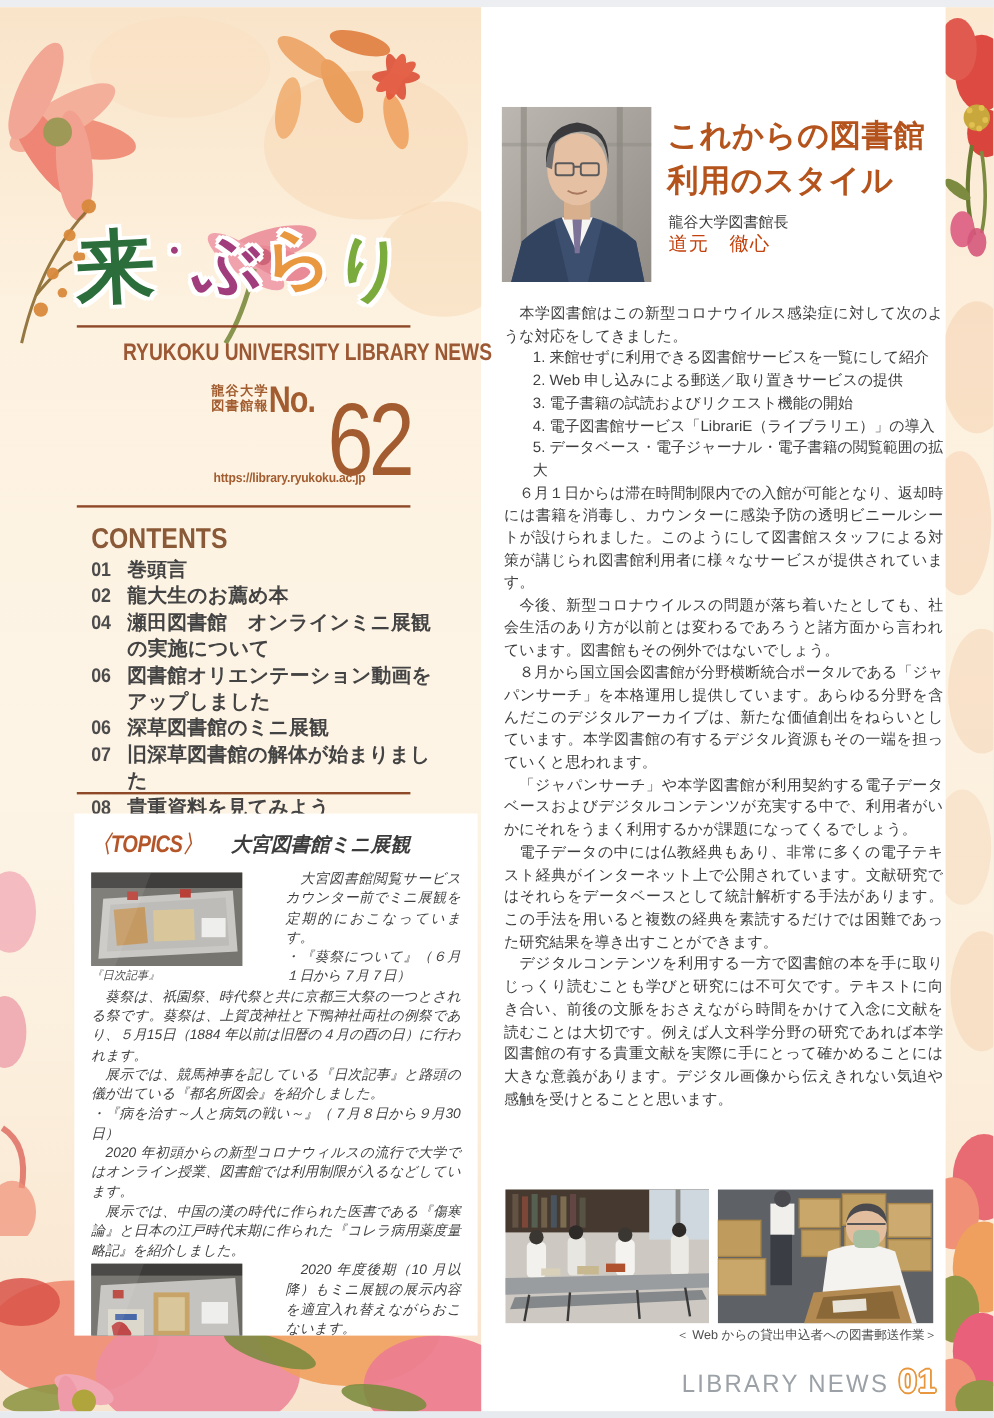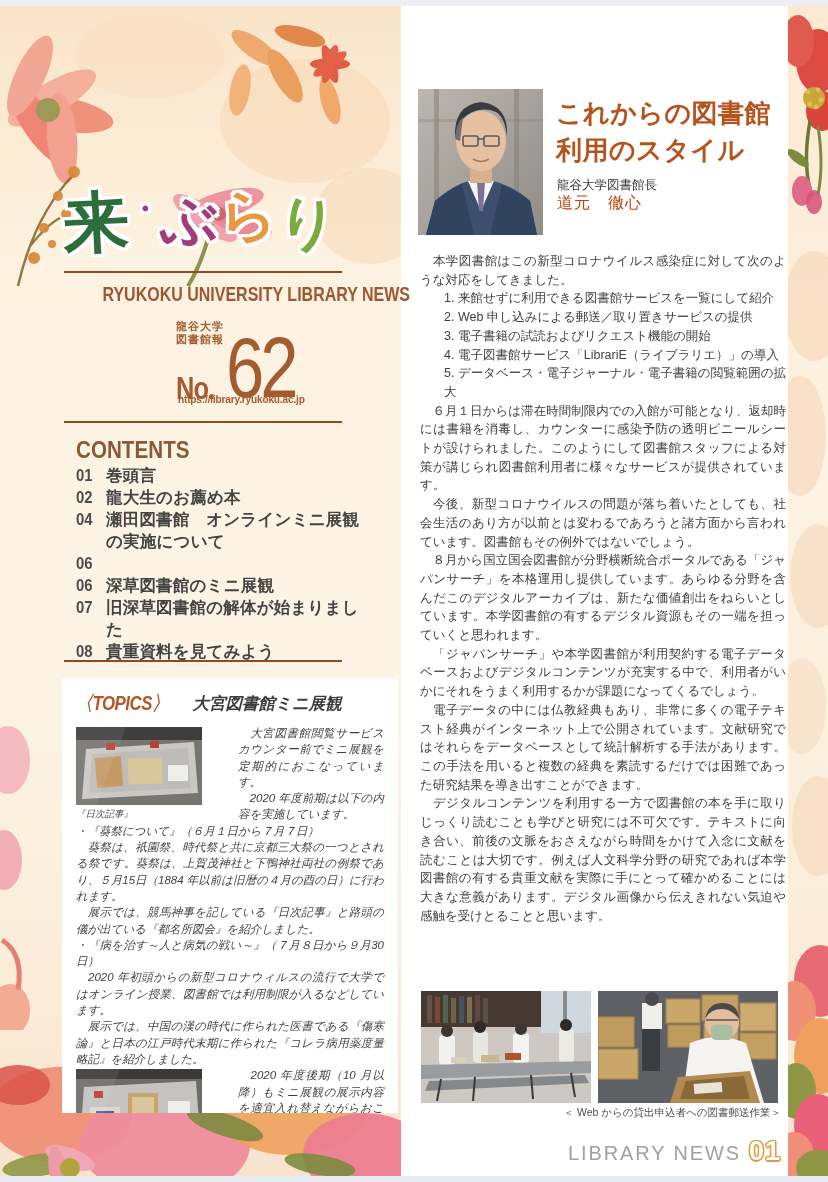--- a/index.html
+++ b/index.html
@@ -32,21 +32,21 @@
   .lg4{font-size:58px;color:#7cab3d;transform:rotate(5deg);vertical-align:2px;}
 
   .rule{position:absolute;left:64px;width:278px;height:2px;background:#8e4a28;}
   .rule1{top:271px;} .rule2{top:421px;} .rule3{top:660px;}
 
   .subtitle{position:absolute;left:64px;top:283px;width:278px;text-align:center;
             font-size:20px;font-weight:bold;color:#9c5733;white-space:nowrap;}
   .subtitle .cond{display:inline-block;transform:scaleX(.80);letter-spacing:0px;}
 
   .issue{position:absolute;left:176px;top:318px;height:84px;display:flex;align-items:flex-end;}
-  .issue-left{display:flex;flex-direction:column;justify-content:space-between;height:82px;margin-right:2px;}
+  .issue-left{display:flex;flex-direction:row;justify-content:space-between;height:82px;margin-right:2px;}
   .jname{font-size:11px;font-weight:bold;color:#a25c2f;line-height:13px;letter-spacing:1px;}
   .no-label{font-size:31px;font-weight:bold;color:#a25c2f;transform:scaleX(.82);transform-origin:left bottom;letter-spacing:-1px;line-height:26px;}
   .num62{font-size:86px;font-weight:500;color:#a25c2f;line-height:70px;transform:scaleX(.80);transform-origin:left bottom;letter-spacing:-5px;}
   .url{position:absolute;left:178px;top:393px;font-size:11px;font-weight:bold;color:#a25c2f;
        transform:scaleX(.92);transform-origin:left top;letter-spacing:-0.2px;}
 
   
   .contents{position:absolute;left:76px;top:436px;width:296px;}
   .contents-h{font-size:24px;font-weight:bold;color:#8a5a38;transform:scaleX(.86);transform-origin:left;letter-spacing:0;}
   .toc-row{display:flex;font-weight:bold;color:#434343;font-size:16.5px;line-height:22px;}
@@ -238,20 +238,21 @@
     <div class="toc-row">
         <span class="toc-num">02</span>
         <span class="toc-title">龍大生のお薦め本</span>
       </div>
     <div class="toc-row">
         <span class="toc-num">04</span>
         <span class="toc-title">瀬田図書館　オンラインミニ展観の実施について</span>
       </div>
     <div class="toc-row">
         <span class="toc-num">06</span>
+        <span class="toc-title">図書館オリエンテーション動画をアップしました</span>
       </div>
     <div class="toc-row">
         <span class="toc-num">06</span>
         <span class="toc-title">深草図書館のミニ展観</span>
       </div>
     <div class="toc-row">
         <span class="toc-num">07</span>
         <span class="toc-title">旧深草図書館の解体が始まりました</span>
       </div>
     <div class="toc-row">
@@ -279,21 +280,20 @@
             <rect x="52" y="31" width="34" height="26" fill="#d9c79b" transform="rotate(-2 69 44)"></rect>
             <rect x="92" y="38" width="20" height="16" fill="#eeeeec"></rect>
             <rect x="30" y="16" width="9" height="7" fill="#b84038"></rect>
             <rect x="74" y="14" width="9" height="7" fill="#b84038"></rect>
             <polygon points="0,0 50,0 20,78 0,78" fill="#ffffff" opacity="0.08"></polygon>
           </svg>
         </div>
         <div class="tcap">『日次記事』</div>
       </div>
       <p>　大宮図書館閲覧サービスカウンター前でミニ展観を定期的におこなっています。</p>
-      <p>　2020 年度前期は以下の内容を実施しています。</p>
       <p>・『葵祭について』（６月１日から７月７日）</p>
       <p>　葵祭は、祇園祭、時代祭と共に京都三大祭の一つとされる祭です。葵祭は、上賀茂神社と下鴨神社両社の例祭であり、５月15日（1884 年以前は旧暦の４月の酉の日）に行われます。</p>
       <p>　展示では、競馬神事を記している『日次記事』と路頭の儀が出ている『都名所図会』を紹介しました。</p>
       <p>・『病を治す～人と病気の戦い～』（７月８日から９月30日）</p>
       <p>　2020 年初頭からの新型コロナウィルスの流行で大学ではオンライン授業、図書館では利用制限が入るなどしています。</p>
       <p>　展示では、中国の漢の時代に作られた医書である『傷寒論』と日本の江戸時代末期に作られた『コレラ病用薬度量略記』を紹介しました。</p>
       <div class="tfig">
         <div class="tphoto" style="height:74px">
           <svg width="126" height="74" viewBox="0 0 126 74">
             <rect width="126" height="74" fill="#6e6c66"></rect>

